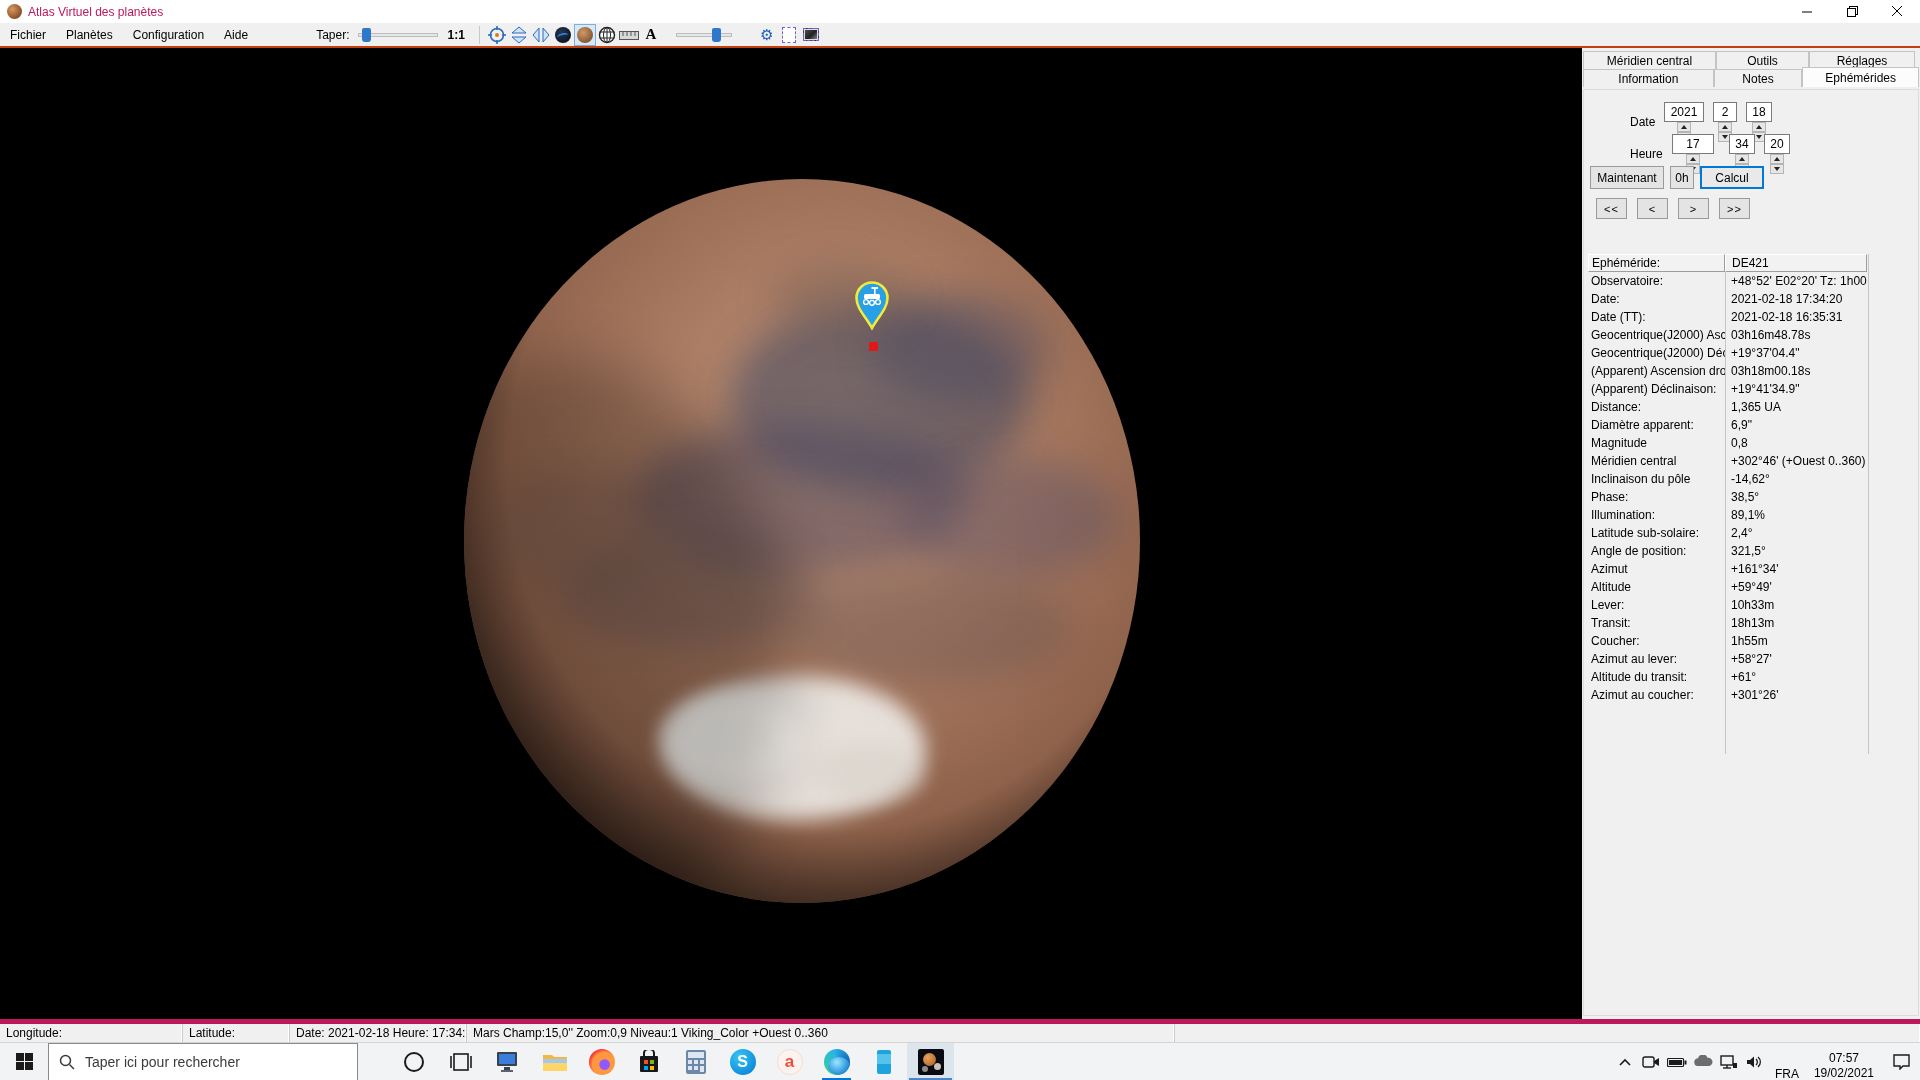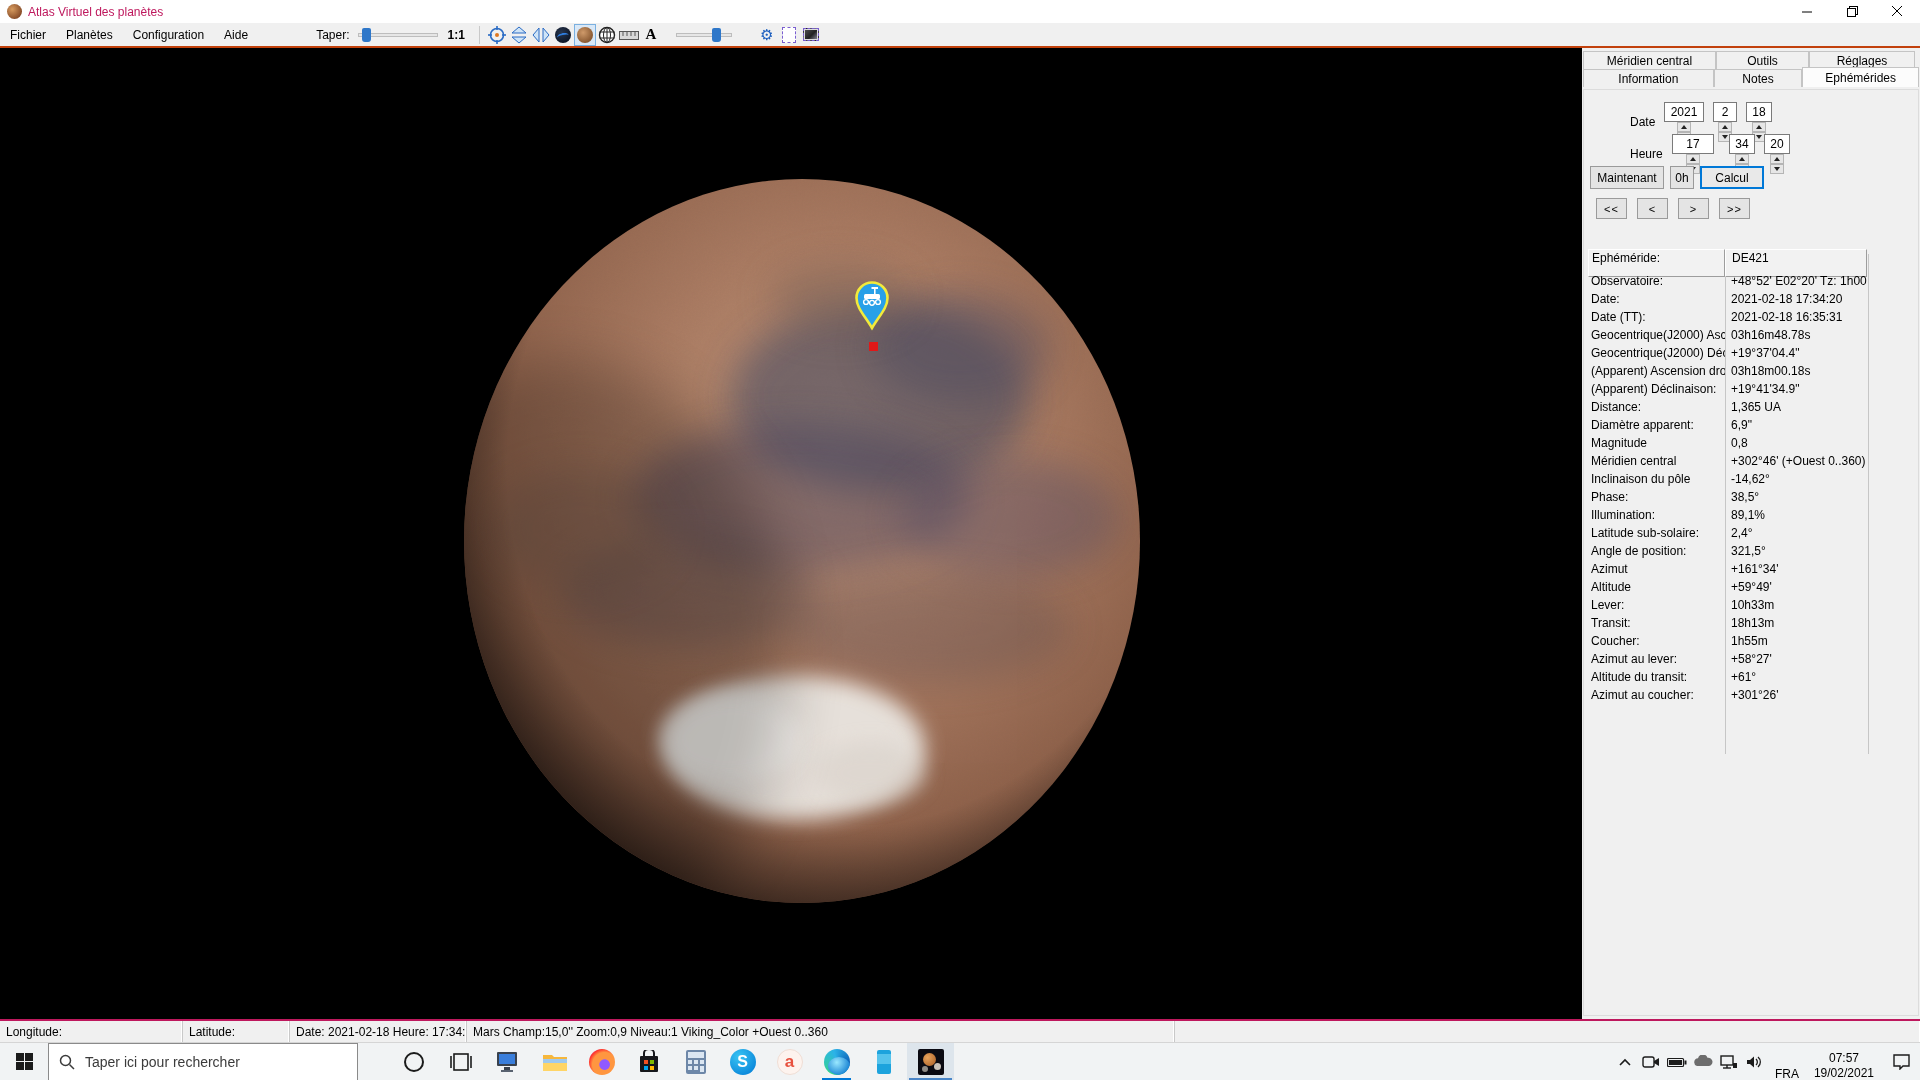--- a/index.html
+++ b/index.html
@@ -78,25 +78,25 @@
             font-size:11px; display:flex; align-items:center; justify-content:center; letter-spacing:1px;}
 
   .eph-table { position:absolute; left:4px; top:164px; width:326px; }
   .vline { position:absolute; top:0; height:500px; width:0; border-left:1px solid #c6c6c6; }
   .eph-row { display:flex; height:18px; align-items:center; position:relative; z-index:1; }
   .eph-label { width:137px; padding-left:3px; overflow:hidden; white-space:nowrap; }
   .eph-value { width:142px; padding-left:6px; overflow:hidden; white-space:nowrap; }
   .eph-extra { width:43px; }
   .eph-row.header .eph-label, .eph-row.header .eph-value {
       background:#f2f2f2; border:1px solid #9d9d9d; border-top-color:#fff; border-left-color:#fff;
-      height:28px; line-height:16px; }
+      height:18px; line-height:16px; }
 
   
   .statusbar { position:absolute; left:0; top:1019px; width:1920px; height:23px; background:#f0f0f0;
-               display:flex; font-size:12px; color:#000; border-top:2px solid #be185d; }
+               display:flex; font-size:12px; color:#000; border-top:5px solid #be185d; }
   .seg { border-right:1px solid #c9c9c9; box-shadow:inset -1px 0 0 #ffffff; display:flex;
          align-items:center; padding-left:6px; overflow:hidden; white-space:nowrap; }
 
   
   .taskbar { position:absolute; left:0; top:1042px; width:1920px; height:38px; background:#f1f3f4;
              display:flex; align-items:center; border-top:1px solid #d5d5d5; }
   .start-btn { width:48px; height:38px; display:flex; align-items:center; justify-content:center; }
   .searchbox { width:310px; height:38px; background:#ffffff; border:1px solid #8a8a8a; display:flex;
                align-items:center; padding-left:10px; color:#3b3b3b; font-size:14px; }
   .searchbox .ph { margin-left:10px; }

